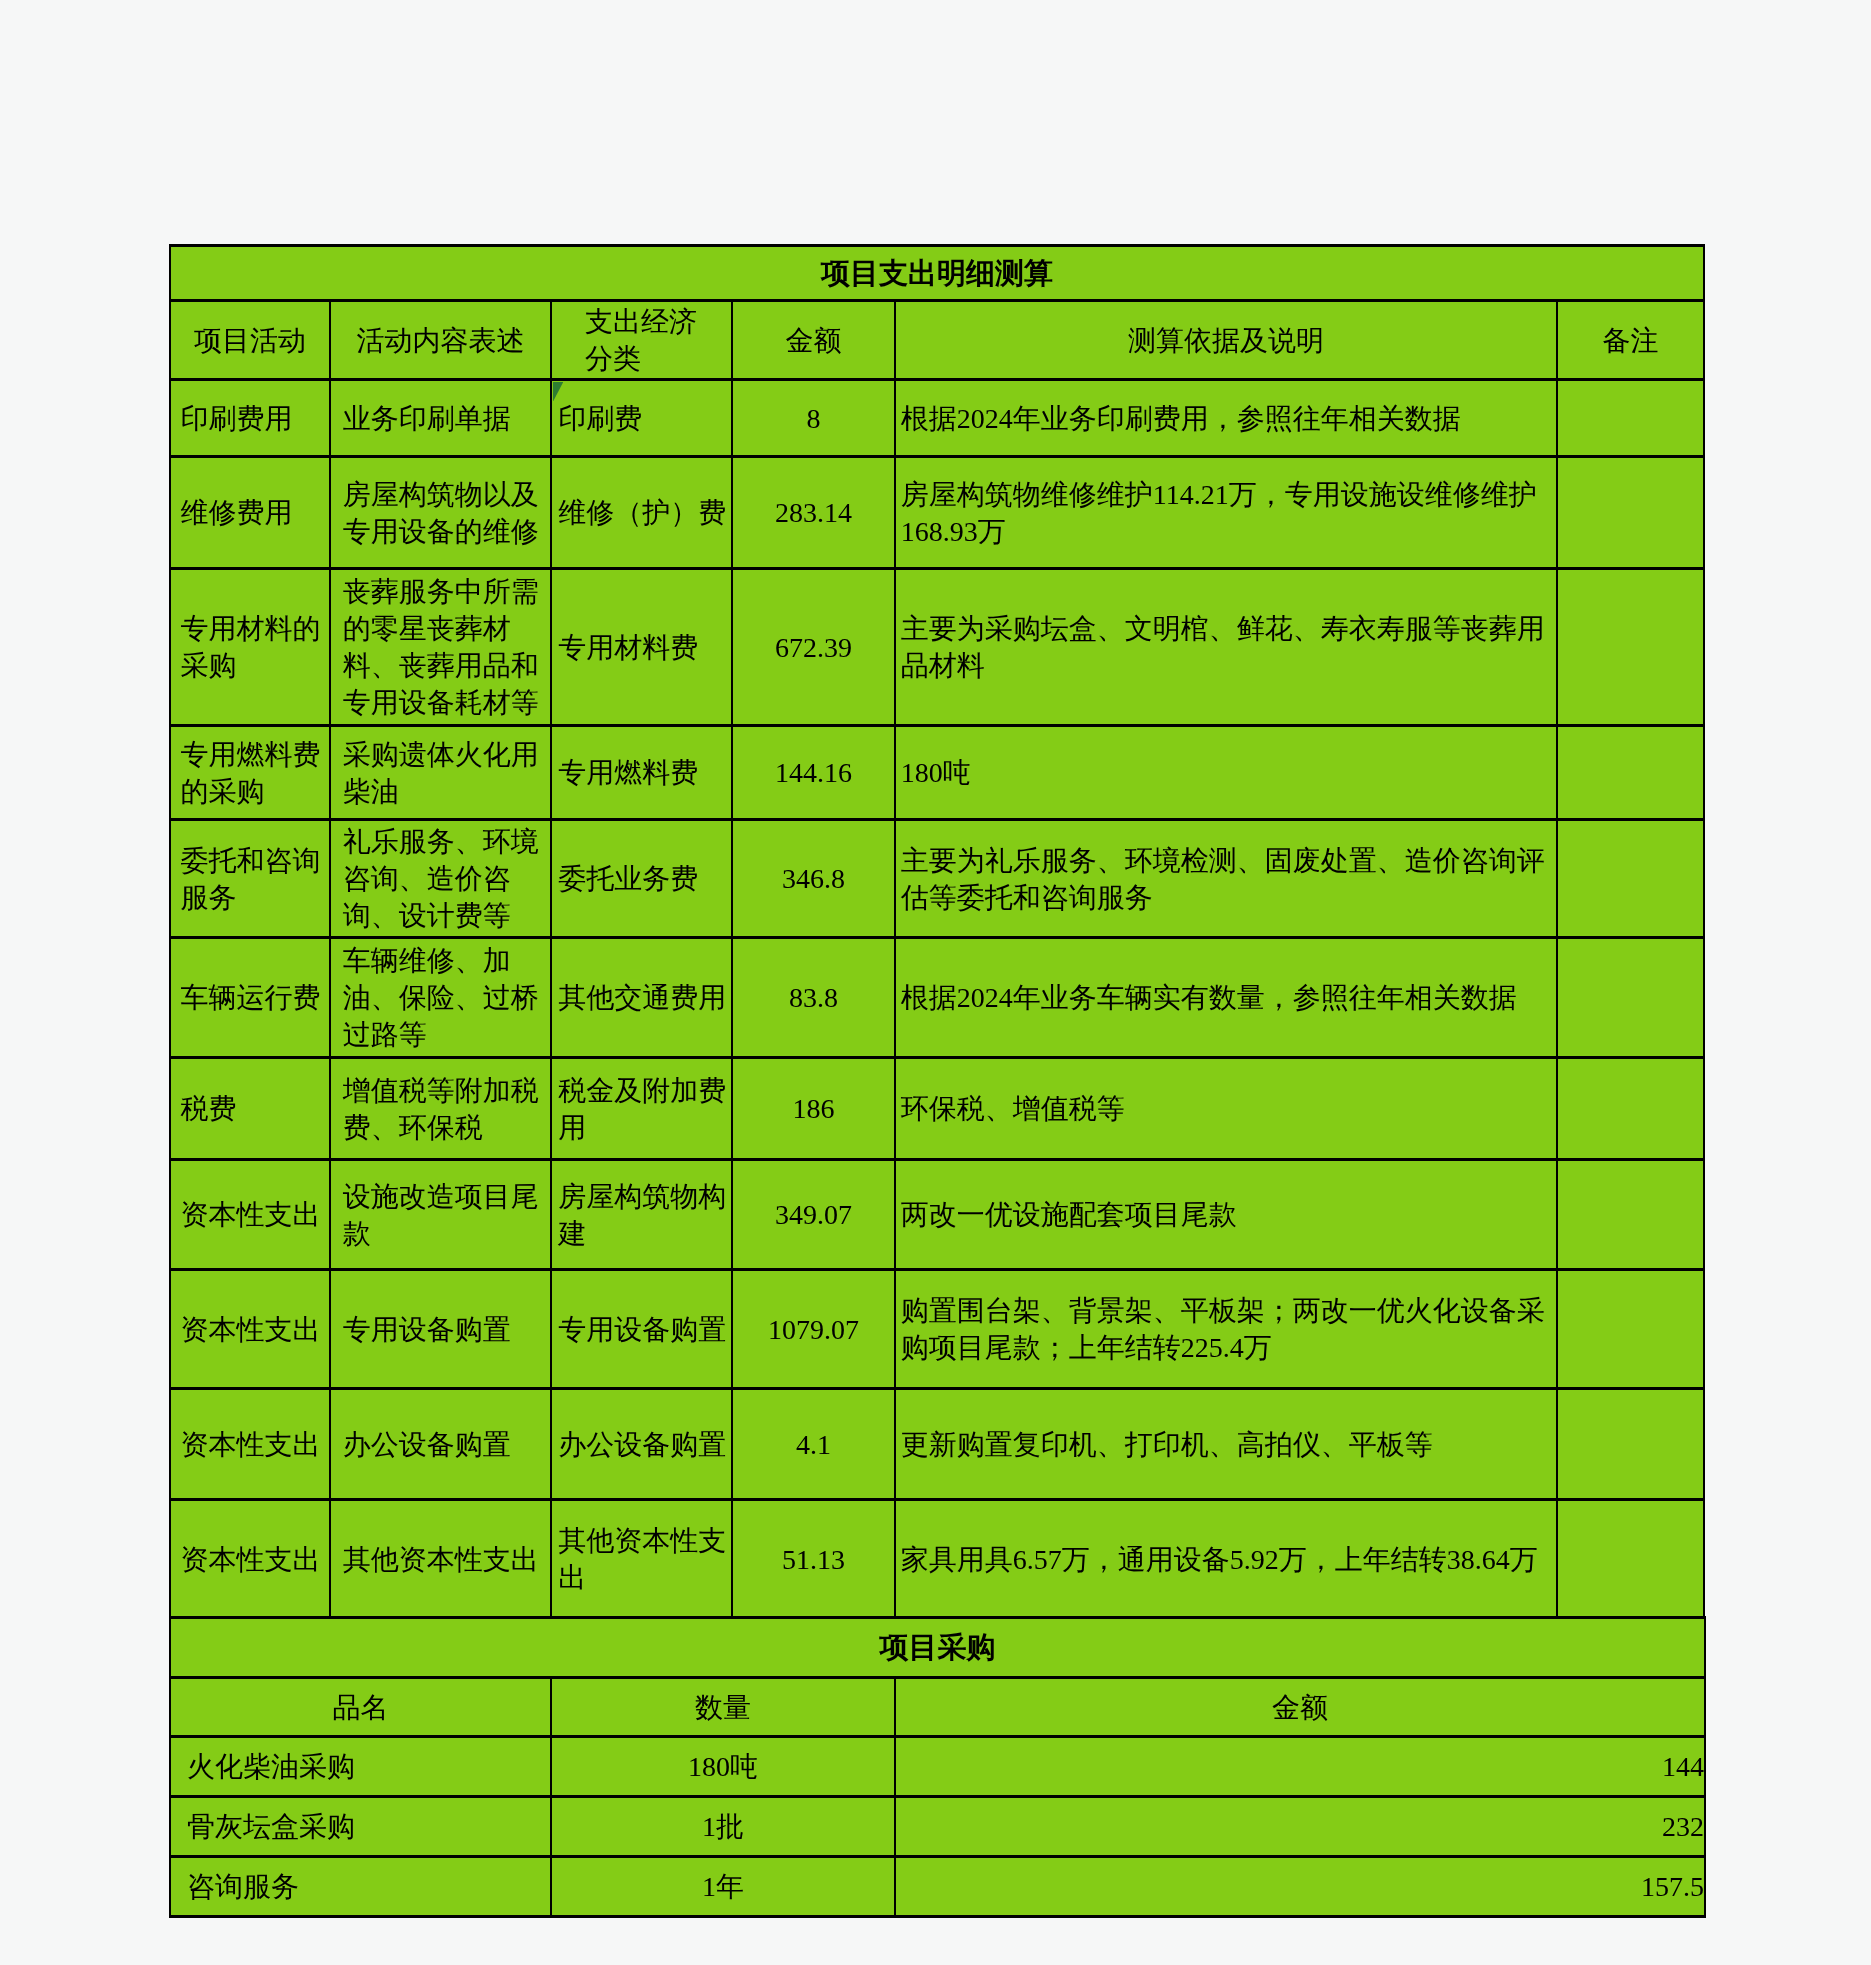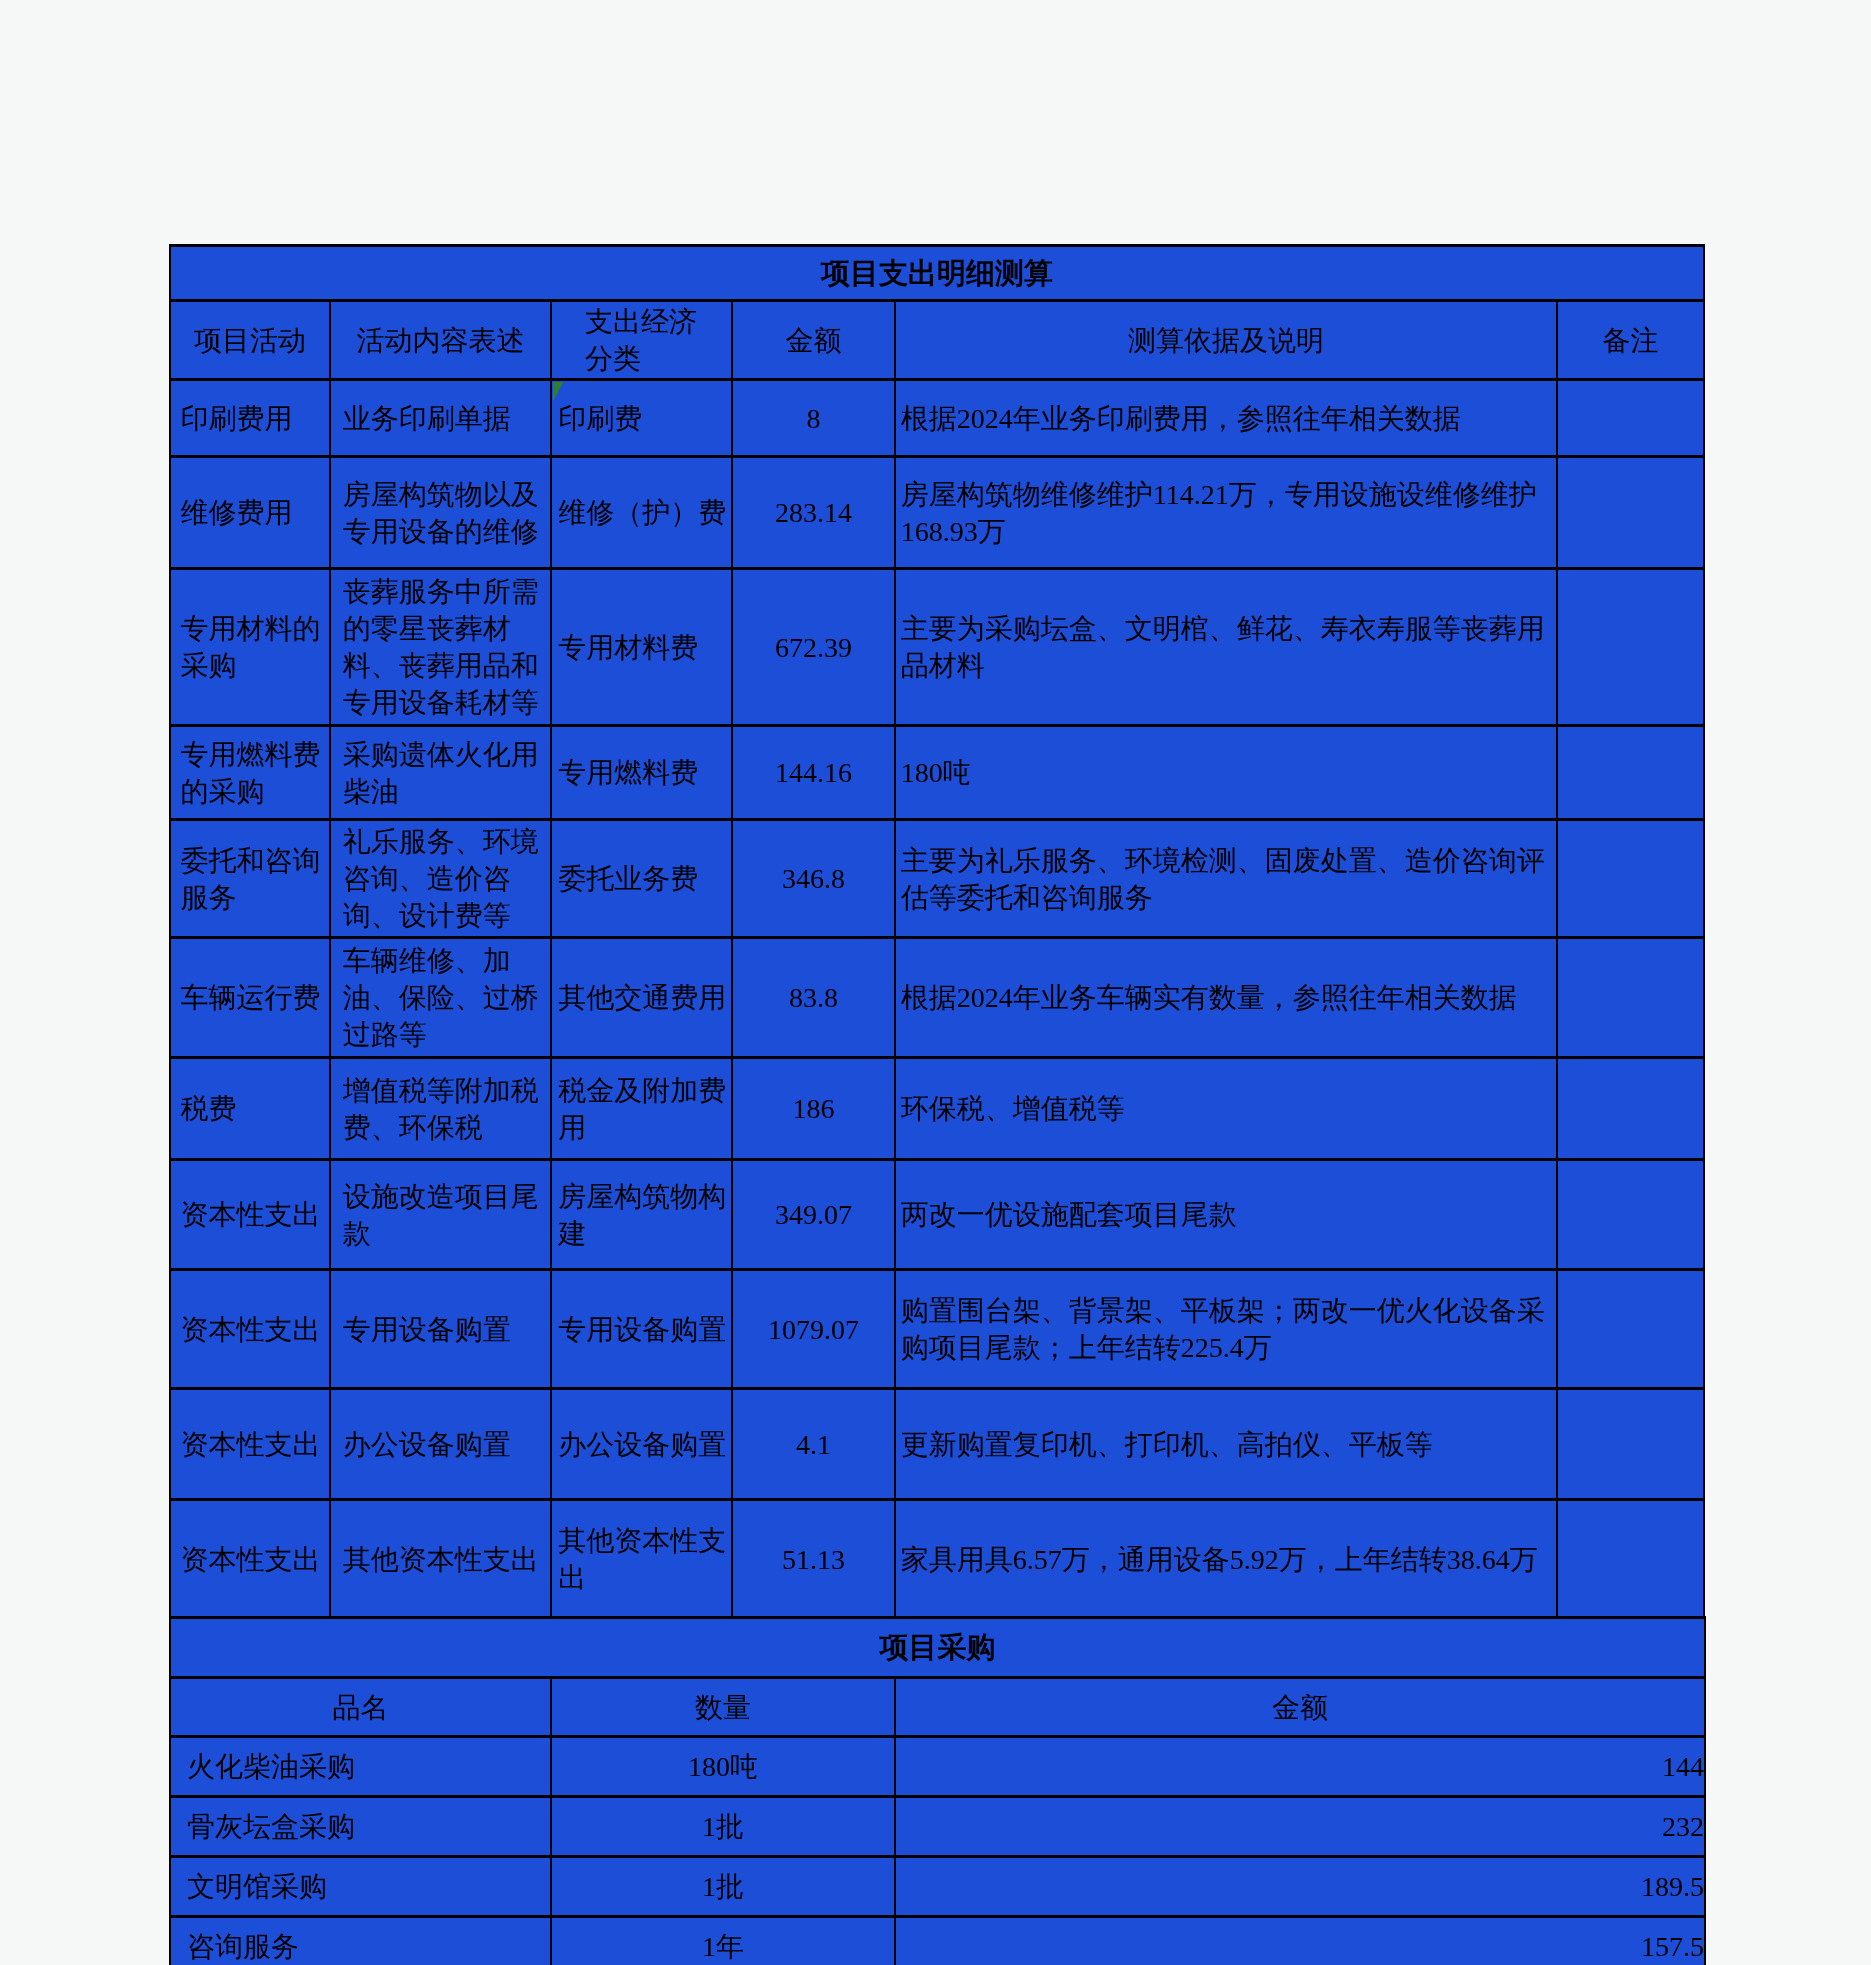--- a/index.html
+++ b/index.html
@@ -3,21 +3,21 @@
 <meta charset="utf-8">
 <style>
   html,body{margin:0;padding:0;}
   body{
     width:1872px;height:2647px;position:relative;
     background:#f6f7f7;color:#000;
     font-family:"Liberation Serif","DejaVu Serif",serif;
   }
   .sheet{position:absolute;left:169px;top:244px;width:1535px;}
   table{
-    border-collapse:collapse;table-layout:fixed;width:1535px;background:#1d4ed8;
+    border-collapse:collapse;table-layout:fixed;width:1535px;background:#84cc16;
     border:3.9px solid #000;border-left-width:2.8px;border-right-width:2.8px;
   }
   .t2{margin-top:-3.9px;}
   td,th{
     border:2px solid #000;border-top-width:3.9px;border-bottom-width:3.9px;
     font-size:28px;line-height:37px;font-weight:normal;
     vertical-align:middle;padding:0;overflow:hidden;word-break:normal;
   }
   .title-cell{font-weight:bold;font-size:29px;text-align:center;}
   th{text-align:center;}
@@ -184,25 +184,20 @@
       <td class="name">火化柴油采购</td>
       <td class="qty">180吨</td>
       <td class="amt">144</td>
     </tr>
     <tr class="hRow2">
       <td class="name">骨灰坛盒采购</td>
       <td class="qty">1批</td>
       <td class="amt">232</td>
     </tr>
     <tr class="hRow2">
-      <td class="name">文明馆采购</td>
-      <td class="qty">1批</td>
-      <td class="amt">189.5</td>
-    </tr>
-    <tr class="hRow2">
       <td class="name">咨询服务</td>
       <td class="qty">1年</td>
       <td class="amt">157.5</td>
     </tr>
 
   </tbody>
     </table>
 
 </div>
 

